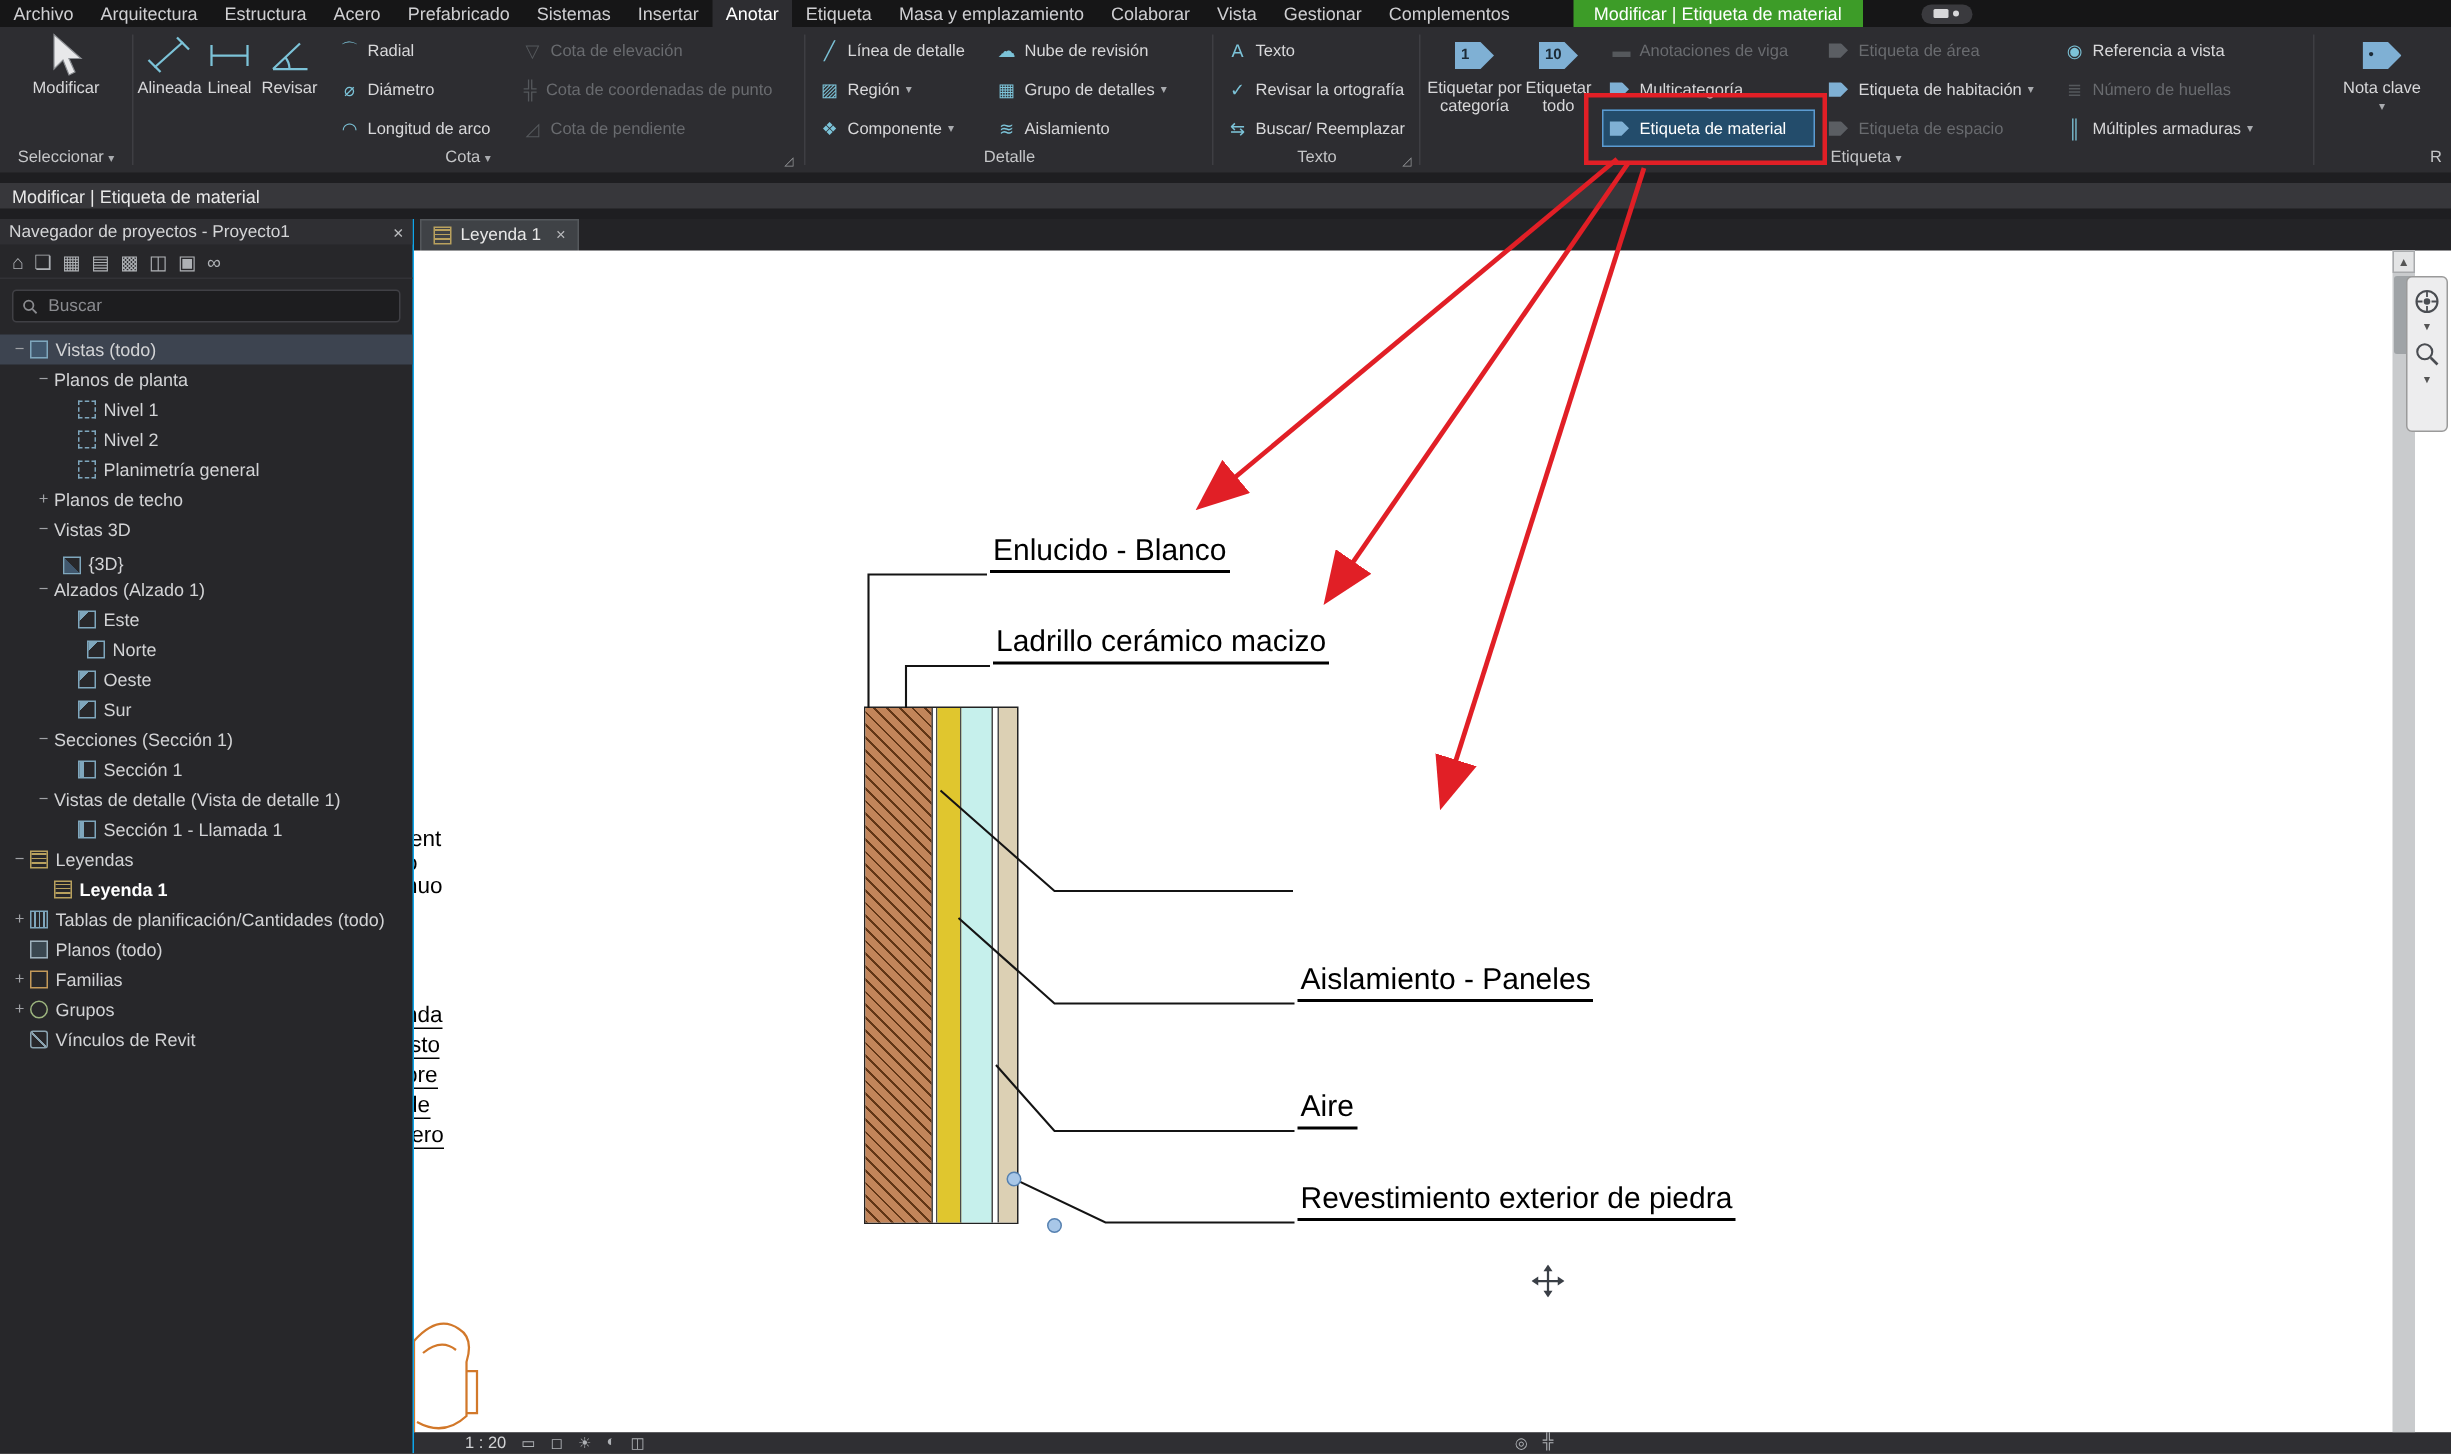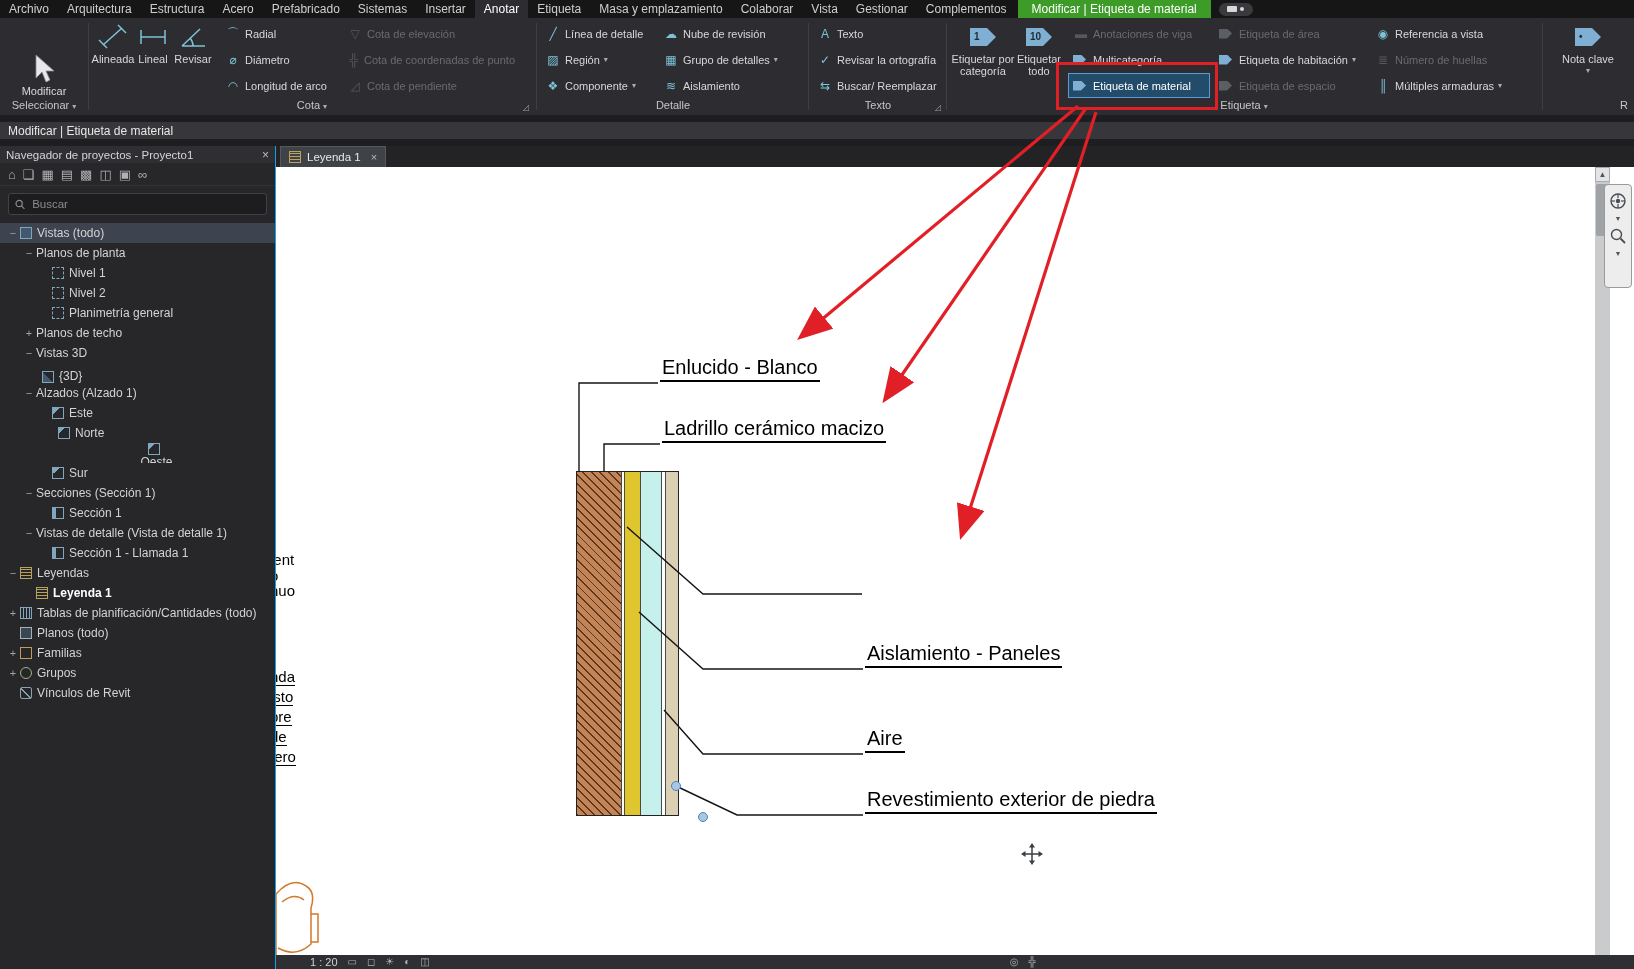--- a/index.html
+++ b/index.html
@@ -1,19 +1,19 @@
 <!DOCTYPE html>
 <html><head>
 <meta charset="utf-8">
 <style>
   html,body{margin:0;padding:0;background:#1e1e21;font-family:"Liberation Sans",sans-serif;}
   #app{position:relative;width:1634px;height:969px;overflow:hidden;background:#1e1e21;color:#d8d8da;}
 
   
-  #menubar{position:absolute;left:0;top:0;width:100%;height:18px;background:#161617;display:flex;align-items:stretch;font-size:12px;color:#cfcfd2;}
+  #menubar{position:absolute;left:0;top:0;width:100%;height:18px;background:#161617;display:flex;align-items:stretch;font-size:12px;color:#cfcfd2;gap:31px;}
   #menubar-tabs{display:flex;align-items:stretch;}
   .mtab{padding:0 9px;display:flex;align-items:center;white-space:nowrap;cursor:default;}
   .mtab.active{background:#2d2d31;color:#ffffff;}
   .ctx-tab{background:#3d9c28;color:#ffffff;padding:0 14px;display:flex;align-items:center;white-space:nowrap;margin-left:2px;}
   .mb-badge{margin-left:8px;align-self:center;width:34px;height:13px;background:#3a3a3e;border-radius:7px;display:flex;align-items:center;justify-content:center;gap:3px;}
   .mb-badge i{display:block;width:10px;height:6px;background:#d8d8da;border-radius:1px;}
   .mb-badge b{display:block;width:4px;height:4px;background:#d8d8da;border-radius:50%;}
 
   
   #ribbon{position:absolute;left:0;top:18px;width:100%;height:97px;background:#2d2d31;}
@@ -124,21 +124,21 @@
     <div class="ctx-tab">Modificar | Etiqueta de material</div>
     <div class="mb-badge">
         <i></i>
         <b></b>
       </div>
   </div>
 
   <div id="ribbon">
 
     <div class="rgroup" style="left:2px;width:84px;">
-      <div class="rcontent" style="justify-content:center;margin-top:32px;">
+      <div class="rcontent" style="justify-content:center;">
         <div class="bbtn" style="width:70px;">
           <span class="bico">
             <svg width="24" height="30" viewBox="0 0 24 30">
                 <path d="M4 1 L4 24 L10 18 L14 28 L18 26 L14 17 L22 17 Z" fill="#e8e8ea" stroke="#8a8d92" stroke-width="0.8"></path>
               </svg>
           </span>
           <span>Modificar</span>
         </div>
       </div>
       <div class="glabel"><span>Seleccionar</span><span class="caret">▾</span></div>
@@ -436,21 +436,21 @@
         <div class="trow" style="padding-left: 38px;">
           <span class="exp"></span>
           <span class="ticon ti-elevation"></span>
           <span>Este</span>
         </div>
         <div class="trow" style="padding-left: 44px;">
           <span class="exp"></span>
           <span class="ticon ti-elevation"></span>
           <span>Norte</span>
         </div>
-        <div class="trow" style="padding-left: 38px; flex-direction: column;">
+        <div class="trow" style="padding-left: 38px;">
           <span class="exp"></span>
           <span class="ticon ti-elevation"></span>
           <span>Oeste</span>
         </div>
         <div class="trow" style="padding-left: 38px;">
           <span class="exp"></span>
           <span class="ticon ti-elevation"></span>
           <span>Sur</span>
         </div>
         <div class="trow" style="padding-left: 22px;">

